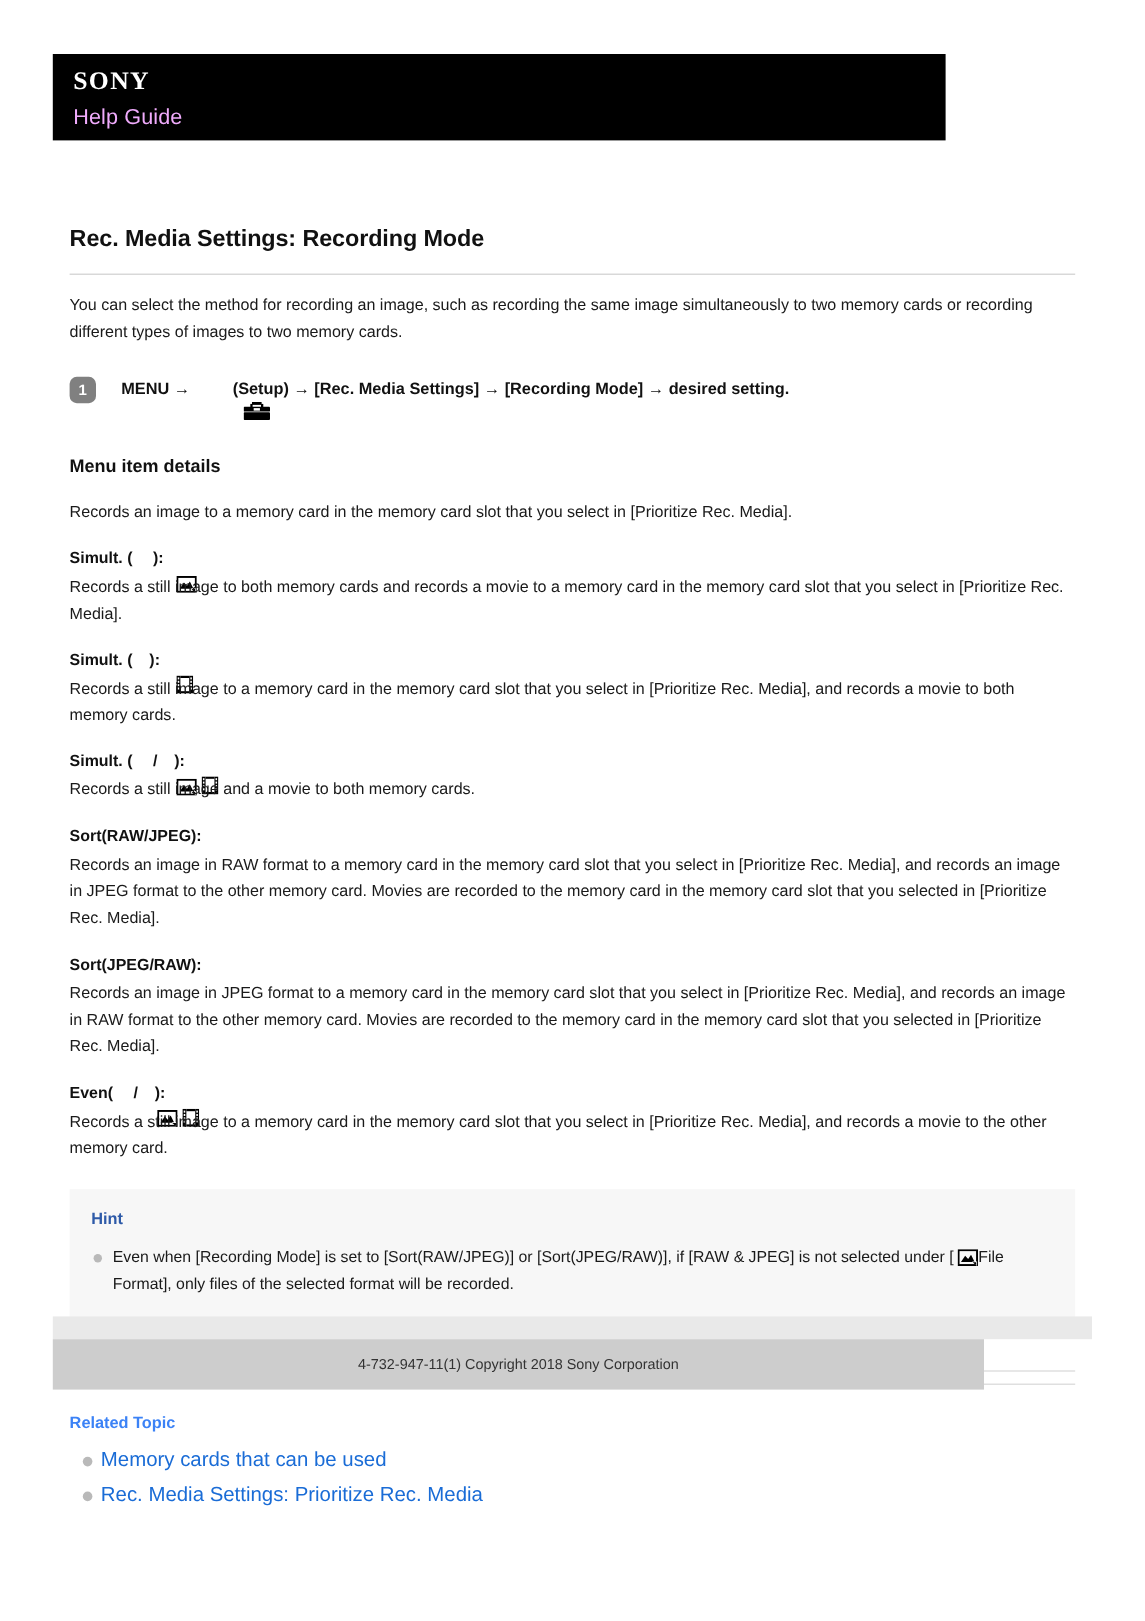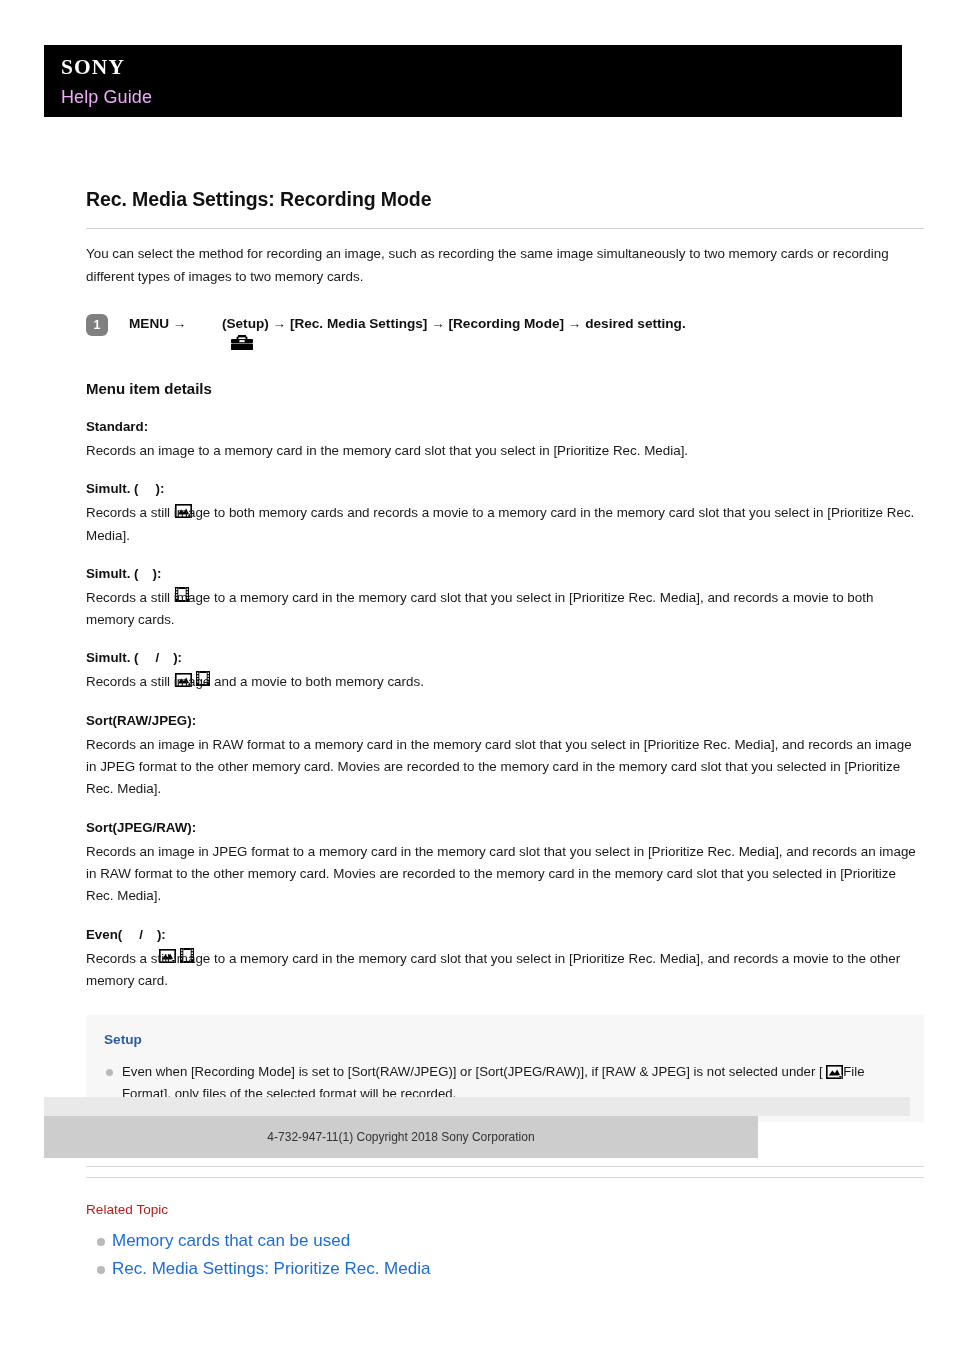--- a/index.html
+++ b/index.html
@@ -20,21 +20,21 @@
     width: 954px;
     height: 1351px;
     overflow: hidden;
   }
 
   
   .header-bar {
     position: absolute;
     left: 44px;
     top: 45px;
-    width: 858px;
+    width: 744px;
     height: 72px;
     background: #000000;
     box-sizing: border-box;
     padding: 10px 0 0 17px;
   }
   .sony-logo {
     font-family: "Liberation Serif", serif;
     color: #ffffff;
     font-size: 21px;
     font-weight: bold;
@@ -78,21 +78,20 @@
     color: #1a1a1a;
     margin-left: 5px;
   }
 
   
   .content {
     position: absolute;
     left: 58px;
     top: 186px;
     width: 838px;
-    margin-left: 28px;
   }
 
   h1.page-title {
     font-size: 19.5px;
     font-weight: bold;
     margin: 0;
     line-height: 26px;
     letter-spacing: -0.1px;
     color: #111111;
   }
@@ -236,24 +235,24 @@
     border: 0;
     border-top: 1px solid #d8d8d8;
     margin: 0;
     width: 838px;
   }
   .rule-pair hr + hr { margin-top: 10px; }
 
   
   h2.related-head {
     font-size: 13.6px;
-    font-weight: normal;
+    font-weight: bold;
     margin: 22px 0 0 0;
     line-height: 20px;
-    color: #b91c1c;
+    color: #3b82f6;
   }
   ul.related-list {
     margin: 10px 0 0 0;
     padding: 0;
     list-style: none;
   }
   ul.related-list li {
     position: relative;
     padding-left: 26px;
     margin-top: 6px;
@@ -282,21 +281,21 @@
     left: 44px;
     top: 1097px;
     width: 866px;
     height: 19px;
     background: #e9e9e9;
   }
   .footer-dark {
     position: absolute;
     left: 44px;
     top: 1116px;
-    width: 714px;
+    width: 776px;
     height: 42px;
     background: #cdcdcd;
     display: flex;
     align-items: center;
     justify-content: center;
   }
   .footer-text {
     font-size: 12px;
     color: #333333;
   }
@@ -333,23 +332,20 @@
             <rect x="8.4" y="5.1" width="5.2" height="2.1" fill="#ffffff"></rect>
           </svg>
         </span>
         <span> (Setup) → [Rec. Media Settings] → [Recording Mode] → desired setting.</span>
       </div>
     </div>
 
     <h2 class="section-head">Menu item details</h2>
 
     <div class="item">
-      <div class="item-term">
-        <span>Standard:</span>
-      </div>
       <p class="item-desc">Records an image to a memory card in the memory card slot that you select in [Prioritize Rec. Media].</p>
     </div>
 
     <div class="item">
       <div class="item-term">
         <span>Simult. (</span>
         <span class="icon-still">
           <svg viewBox="0 0 17 14" width="17" height="14" aria-hidden="true">
             <rect x="0.8" y="0.8" width="15.4" height="12.4" fill="none" stroke="#000" stroke-width="1.6"></rect>
             <path d="M2.8 10.6 L6.3 5.4 L8.8 8.2 L11.2 4.6 L14.2 10.6 Z" fill="#000"></path>
@@ -460,21 +456,21 @@
             <rect x="11.6" y="7.1" width="1.3" height="1.7" fill="#fff"></rect>
             <rect x="11.6" y="9.9" width="1.3" height="1.7" fill="#fff"></rect>
           </svg>
         </span>
         <span>):</span>
       </div>
       <p class="item-desc">Records a still image to a memory card in the memory card slot that you select in [Prioritize Rec. Media], and records a movie to the other memory card.</p>
     </div>
 
     <div class="hint-box">
-      <div class="hint-title">Setup</div>
+      <div class="hint-title">Hint</div>
       <ul class="hint-list">
         <li><span>Even when [Recording Mode] is set to [Sort(RAW/JPEG)] or [Sort(JPEG/RAW)], if [RAW &amp; JPEG] is not selected under [ </span><span class="icon-still"><svg viewBox="0 0 17 14" width="17" height="14" aria-hidden="true">
             <rect x="0.8" y="0.8" width="15.4" height="12.4" fill="none" stroke="#000" stroke-width="1.6"></rect>
             <path d="M2.8 10.6 L6.3 5.4 L8.8 8.2 L11.2 4.6 L14.2 10.6 Z" fill="#000"></path>
             <path d="M12.1 10.2 L16.2 10.2 L16.2 14 Z" fill="#ffffff"></path>
             <path d="M12.6 10.9 L15.6 10.9 L15.6 13.6 Z" fill="#000"></path>
           </svg></span><span>File Format], only files of the selected format will be recorded.</span></li>
       </ul>
     </div>
 

